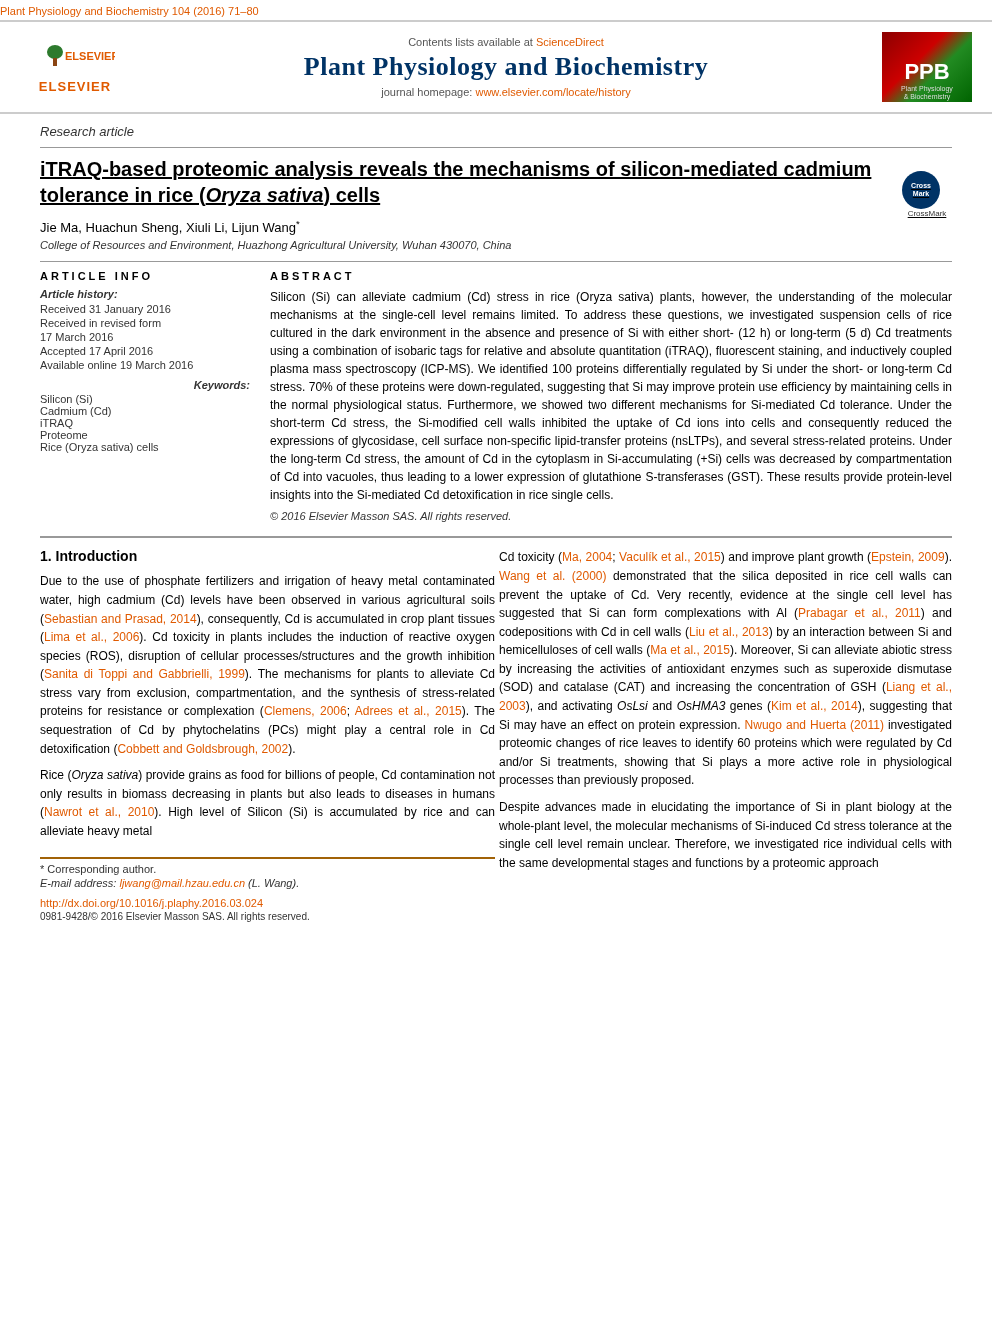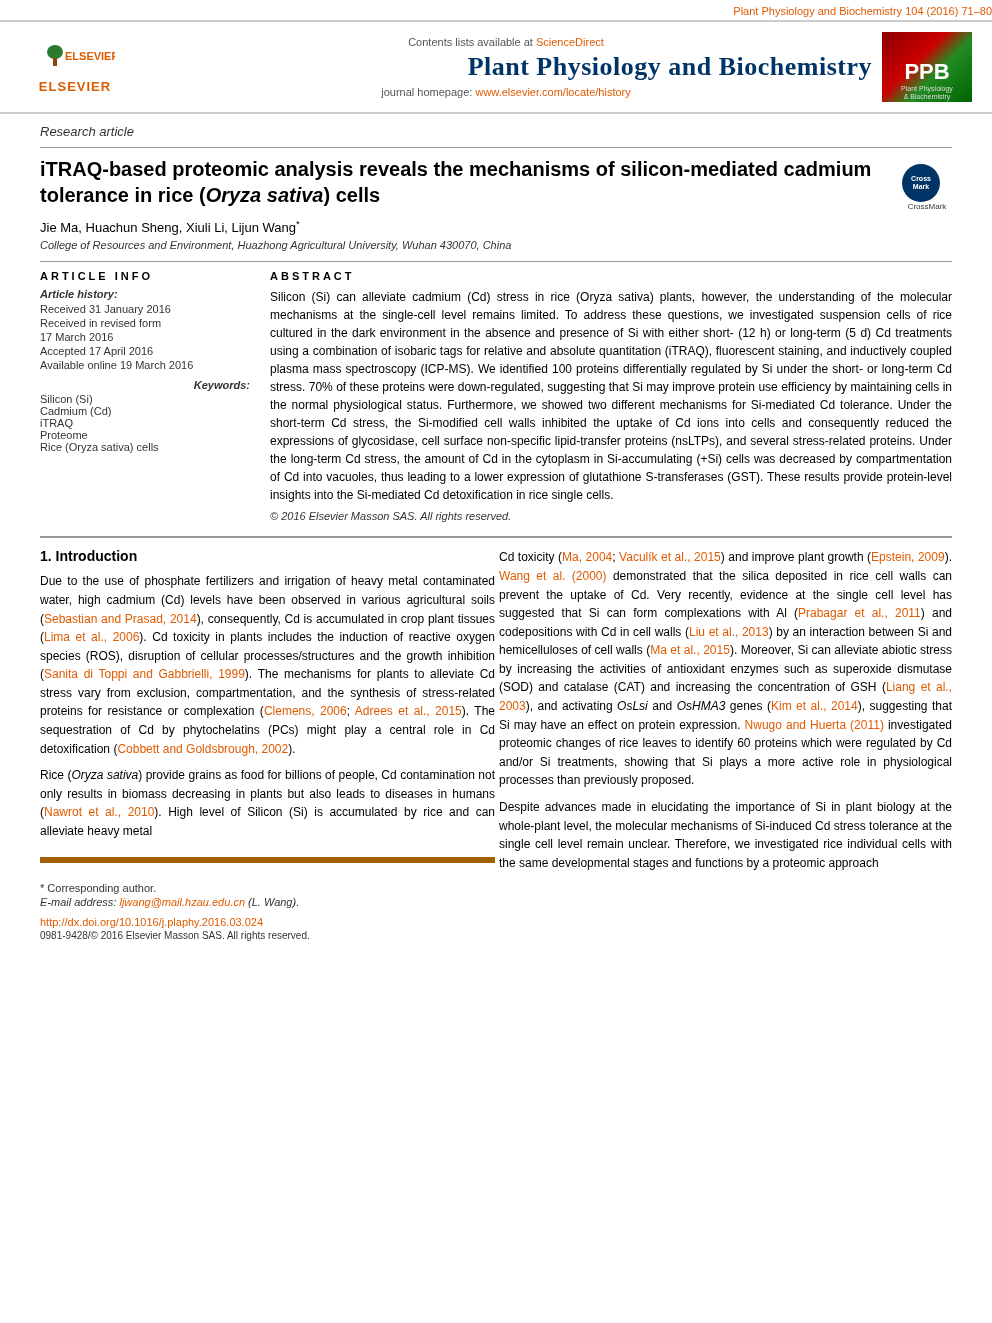--- a/index.html
+++ b/index.html
@@ -42,21 +42,20 @@
       color: #555;
       margin-bottom: 4px;
     }
     .sciencedirect-link a { color: #e05a00; text-decoration: none; }
     .journal-title {
       font-size: 26px;
       font-weight: bold;
       color: #003366;
       font-family: 'Times New Roman', serif;
       letter-spacing: 0.5px;
-      text-align: right;
     }
     .journal-homepage {
       font-size: 11px;
       font-family: Arial, sans-serif;
       color: #555;
       margin-top: 4px;
     }
     .journal-homepage a { color: #e05a00; text-decoration: none; }
     .header-right {
       width: 90px;
@@ -238,23 +237,23 @@
       text-align: justify;
       color: #000;
       font-family: Arial, sans-serif;
       margin-bottom: 8px;
     }
     .body-text a, .abstract-text a {
       color: #e05a00;
       text-decoration: none;
     }
     .footnote-area {
-      border-top: 6px solid #a16207;
+      border-top: 2px solid #a16207;
       margin-top: 16px;
-      padding-top: 19px;
+      padding-top: 4px;
     }
     .footnote-text {
       font-size: 11px;
       color: #333;
       font-family: Arial, sans-serif;
       margin-bottom: 2px;
     }
     .doi-line {
       font-size: 11px;
       color: #e05a00;
@@ -265,21 +264,21 @@
       font-size: 10px;
       color: #333;
       font-family: Arial, sans-serif;
       margin-top: 2px;
     }
     sup { font-size: 0.75em; }
   </style>
 </head>
 <body>
 
-<div style="text-align:right; font-size:11px; color:#e05a00; padding:5px 0 3px 0; font-family:Arial,sans-serif;">
+<div style="text-align:left; font-size:11px; color:#e05a00; padding:5px 0 3px 0; font-family:Arial,sans-serif;">
   <span>Plant Physiology and Biochemistry 104 (2016) 71–80</span>
 </div>
 
 <div class="header-box">
   <div class="header-left">
     <div style="width:80px;height:35px;margin-bottom:4px;">
       
       <svg width="80" height="35" viewBox="0 0 80 35">
         <rect x="0" y="0" width="80" height="35" fill="#fff"></rect>
 
@@ -307,21 +306,21 @@
       <div style="font-size:7px;color:#ddd;font-family:Arial;text-align:center;line-height:1.1;">Plant Physiology<br>&amp; Biochemistry</div>
     </div>
   </div>
 </div>
 
 <div class="main-content">
 
   <div class="article-type">Research article</div>
   <hr class="divider">
 
-  <div style="display:flex; align-items:center;">
+  <div style="display:flex; align-items:flex-end;text-decoration:underline;">
     <div class="article-title" style="flex:1;">
       <span>iTRAQ-based proteomic analysis reveals the mechanisms of silicon-mediated cadmium tolerance in rice (</span><em>Oryza sativa</em><span>) cells</span>
     </div>
     <div style="margin-left:12px; text-align:center; min-width:50px;">
       <div class="crossmark-circle">
         <div style="font-size:7px;line-height:1.1;">Cross<br>Mark</div>
       </div>
       <div class="crossmark-label">CrossMark</div>
     </div>
   </div>

